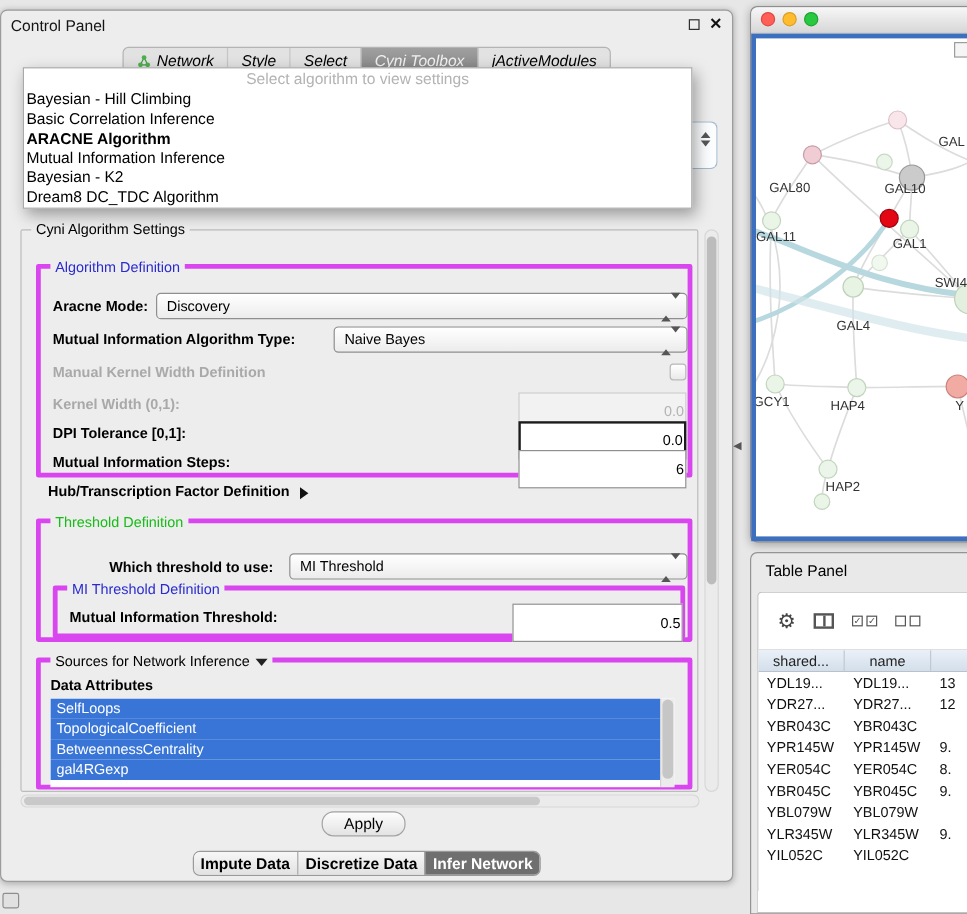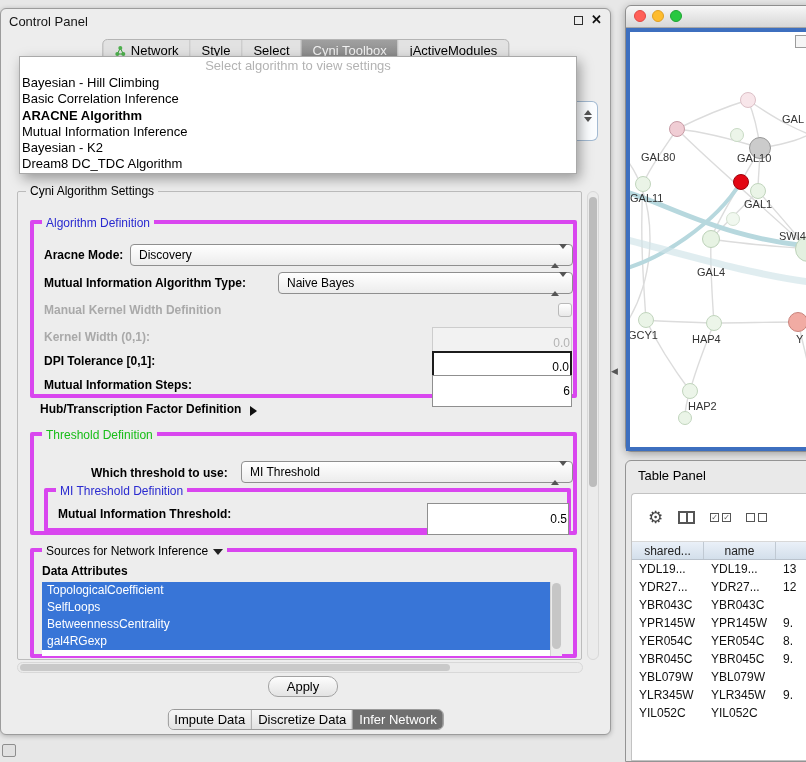--- a/index.html
+++ b/index.html
@@ -8,21 +8,21 @@
 
   .win { position:absolute; background:#ededed; border:1px solid #9c9c9c; }
 
   
   #control-window { left:0; top:8px; width:611px; height:727px; border-radius:6px; box-shadow:0 1px 5px rgba(0,0,0,.25); }
   .cp-title { position:absolute; left:8px; top:5px; font-size:13px; color:#151515; }
   .cp-btns { position:absolute; right:8px; top:6px; display:flex; gap:8px; align-items:center; }
   .float-btn { width:9px; height:9px; border:1.5px solid #2e2e2e; background:transparent; }
   .close-btn { font-size:13px; font-weight:bold; color:#111; line-height:10px; }
 
-  .tabbar { position:absolute; top:30px; left:50%; transform:translateX(-50%); display:flex; height:23px; background:#e2e2e2; border:1px solid #b4b4b4; border-radius:5px; overflow:hidden; white-space:nowrap; }
+  .tabbar { position:absolute; top:30px; left:50%; transform:translateX(-50%); display:flex; height:23px; background:#e2e2e2; border:1px solid #b4b4b4; border-radius:5px; overflow:hidden; white-space:nowrap;font-style:italic; }
   .tab { display:flex; align-items:center; gap:5px; padding:0 11px; font-size:13px; color:#000; border-left:1px solid #c6c6c6; }
   .tab:first-child { border-left:none; }
   .tab.active { background:linear-gradient(#a0a0a0,#858585); color:#f2f2f2; }
   .tabico svg { display:block; }
 
   .popup { position:absolute; left:18px; top:47px; width:558px; height:118px; background:#fff; border:1px solid #a9a9a9; box-shadow:3px 5px 12px rgba(0,0,0,.35); z-index:60; padding-top:1px; }
   .pplaceholder { text-align:center; color:#b3b3b3; font-size:13px; height:17px; line-height:16px; }
   .pitem { font-size:13px; height:16.3px; line-height:16.3px; padding-left:2px; white-space:nowrap; }
   .pitem.sel { font-weight:bold; }
 
@@ -65,21 +65,21 @@
   .attr-sb-thumb { margin:1px; height:66px; background:#c6c6c6; border-radius:5px; }
 
   .vsb { position:absolute; left:586px; top:182px; width:12px; height:469px; background:#ebebeb; border:1px solid #d8d8d8; border-radius:6px; }
   .vsb-thumb { position:absolute; left:1px; top:5px; width:8px; height:290px; background:#bcbcbc; border-radius:4px; }
   .hsb { position:absolute; left:16px; top:653px; width:566px; height:11px; background:#ebebeb; border:1px solid #d8d8d8; border-radius:6px; }
   .hsb-thumb { position:absolute; left:2px; top:1px; width:430px; height:7px; background:#c9c9c9; border-radius:4px; }
 
   .apply { position:absolute; left:267px; top:667px; width:70px; height:21px; border:1px solid #a3a3a3; border-radius:10px; background:linear-gradient(#fdfdfd,#e3e3e3); font-size:13px; text-align:center; line-height:19px; }
 
   .bottom-tabs { position:absolute; left:50%; transform:translateX(-50%); top:700px; display:flex; height:21px; border:1px solid #9a9a9a; border-radius:6px; overflow:hidden; white-space:nowrap; }
-  .btab { padding:0 6px; font-size:13px; line-height:20px; background:linear-gradient(#f7f7f7,#e2e2e2); border-left:1px solid #a8a8a8; }
+  .btab { padding:0 6px; font-size:13px; line-height:20px; background:linear-gradient(#f7f7f7,#e2e2e2); border-left:1px solid #a8a8a8;font-weight:bold; }
   .btab:first-child { border-left:none; }
   .btab.active { background:#6f6f6f; color:#fff; }
 
   
   #network-window { left:625px; top:5px; width:190px; height:447px; border:1px solid #8e8e8e; border-radius:6px 0 0 6px; background:#e9e9e9; box-shadow:0 2px 8px rgba(0,0,0,.3); }
   .mac-titlebar { height:22px; background:linear-gradient(#f7f7f7,#d7d7d7); border-bottom:1px solid #a6a6a6; border-radius:6px 0 0 0; position:relative; }
   .lights { position:absolute; left:8px; top:4px; display:flex; gap:6px; }
   .light { width:12px; height:12px; border-radius:50%; }
   .light.red { background:#ff5f57; border:1px solid #df4744; }
   .light.yellow { background:#febc2e; border:1px solid #de9f25; }
@@ -221,22 +221,22 @@
         <span class="flabel" style="top:15px">Mutual Information Threshold:</span>
         <input class="field" style="left: 379px; top: 11px; width: 142px;" value="0.5">
       </div>
     </div>
 
     <div class="group" id="sources">
       <span class="legend"><span>Sources for Network Inference</span><span class="tri-down"></span></span>
       <span class="attr-title">Data Attributes</span>
       <div class="attr-list">
         <div class="attr-rows">
+            <div class="srow">SelfLoops</div>
             <div class="srow">TopologicalCoefficient</div>
-            <div class="srow">SelfLoops</div>
             <div class="srow">BetweennessCentrality</div>
             <div class="srow">gal4RGexp</div>
           </div>
         <div class="attr-sb">
             <div class="attr-sb-thumb"></div>
           </div>
       </div>
     </div>
   </div>
 

